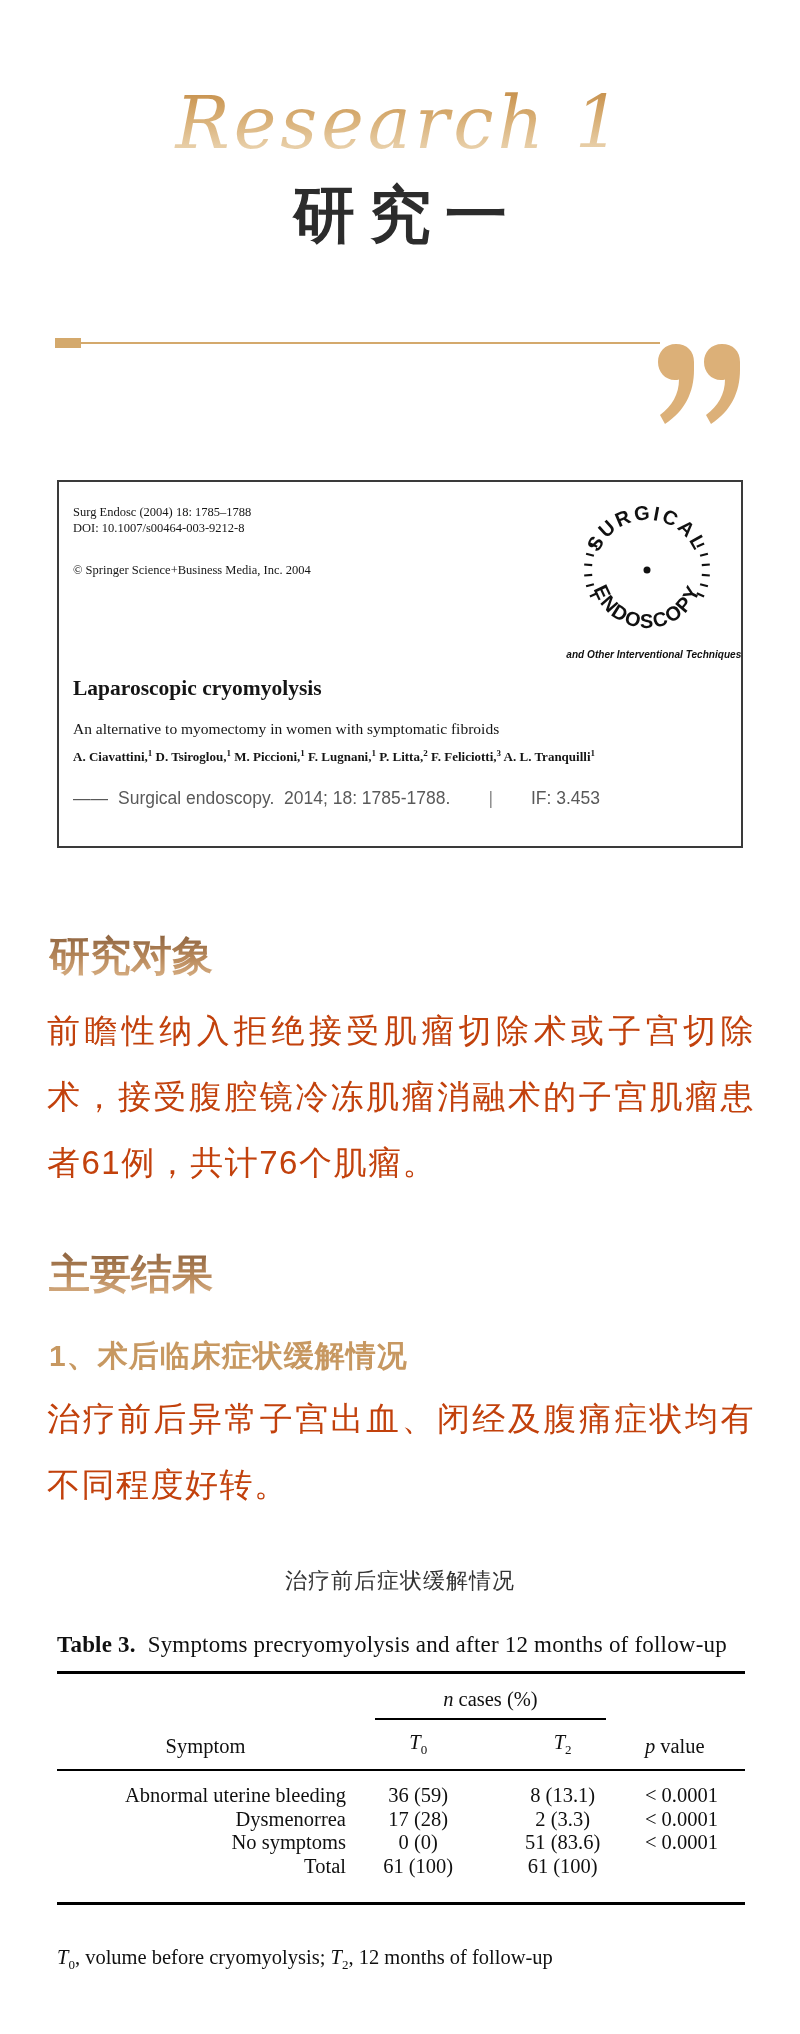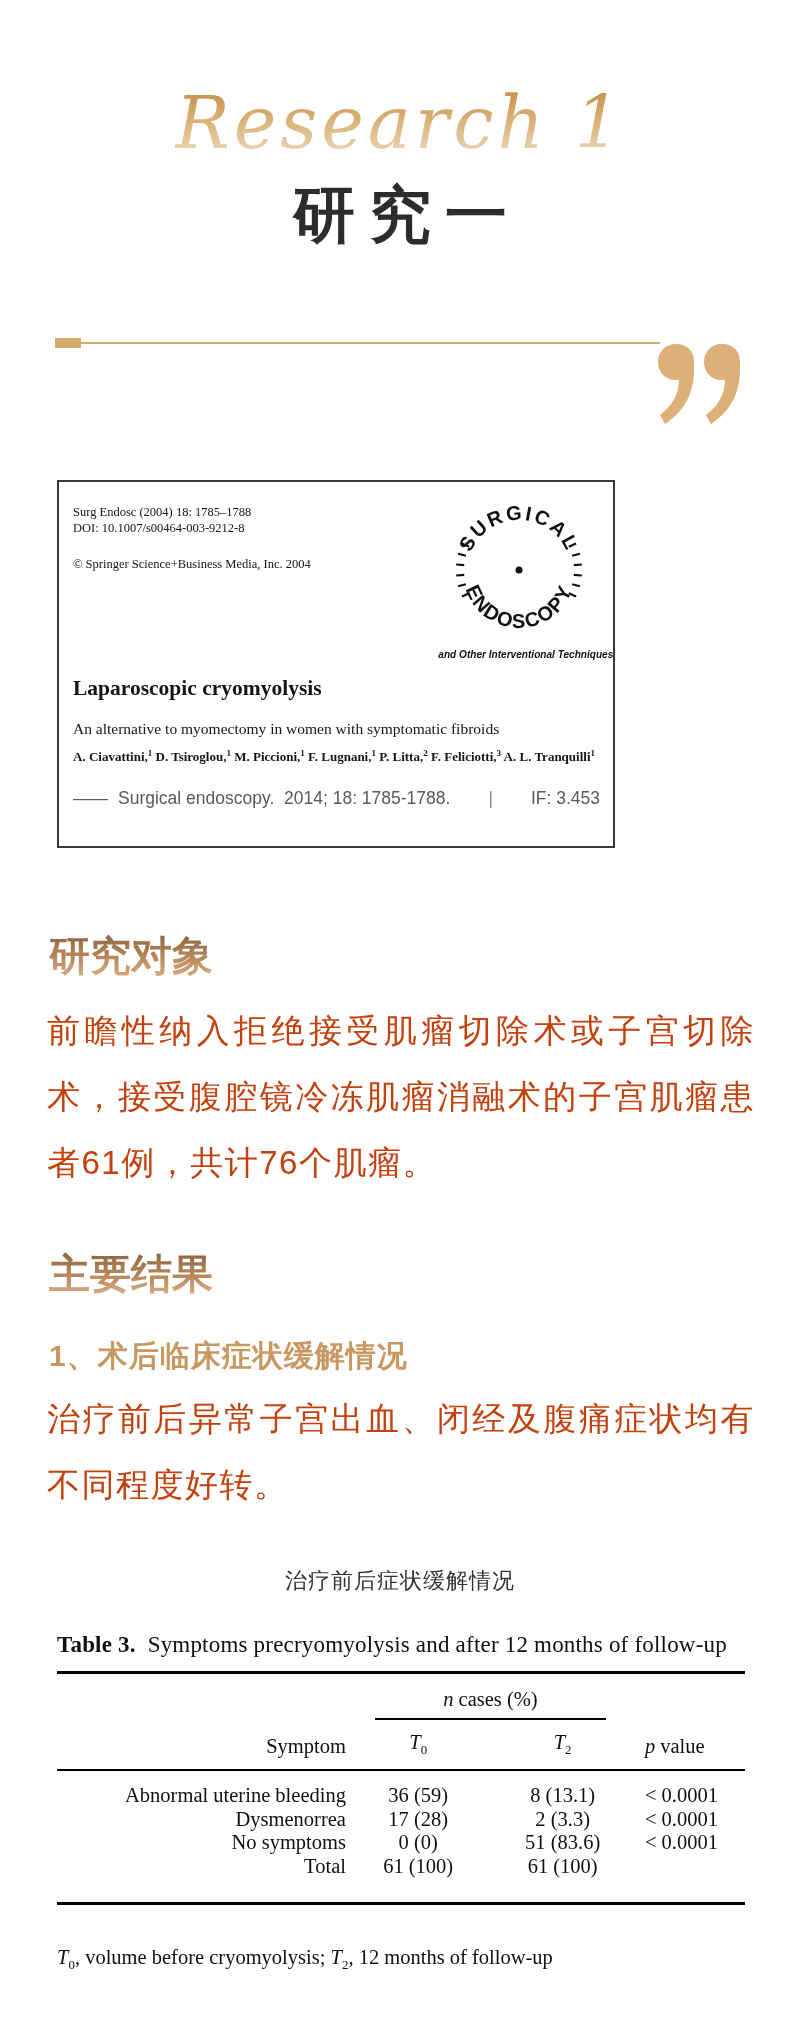--- a/index.html
+++ b/index.html
@@ -20,25 +20,25 @@
     .script-title{-webkit-background-clip:text;background-clip:text;color:transparent;}
   }
 
   
   .divider{position:absolute;top:336px;left:0;width:100%;height:100px;}
   .divider .cap{position:absolute;left:55px;top:2px;width:26px;height:10px;background:#d4a96c;}
   .divider .line{position:absolute;left:57px;top:6px;width:603px;height:2px;background:#d4a96c;}
   .divider .quotes{position:absolute;right:58px;top:8px;width:84px;height:80px;}
 
   
-  .paper-card{position:absolute;left:57px;top:480px;width:558px;height:368px;
+  .paper-card{position:absolute;left:57px;top:480px;width:686px;height:368px;
     background:#ffffff;border:2px solid #3a3a3a;box-sizing:border-box;
     font-family:"Liberation Serif","DejaVu Serif",serif;color:#151515;}
   .paper-meta{position:absolute;left:14px;top:22px;font-size:12.5px;line-height:16px;}
-  .paper-meta .copyright{margin-top:20px;}
+  .paper-meta .copyright{margin-top:26px;}
   .logo-wrap{position:absolute;right:10px;top:10px;width:168px;text-align:center;}
   .logo-tagline{margin-top:0px;font-size:10.5px;font-weight:700;font-style:italic;
     font-family:"Liberation Sans","DejaVu Sans",sans-serif;color:#111;letter-spacing:0px;
     transform:scaleX(.96);white-space:nowrap;}
   .p-title{position:absolute;left:14px;top:194px;margin:0;font-size:21.5px;font-weight:700;}
   .p-subtitle{position:absolute;left:14px;top:238px;margin:0;font-size:15.5px;font-weight:400;}
   .p-authors{position:absolute;left:14px;top:266px;margin:0;font-size:13px;font-weight:700;
     width:660px;}
   .p-authors sup{font-size:9px;}
   .p-cite{position:absolute;left:14px;top:306px;width:660px;
@@ -74,21 +74,21 @@
   .t-caption b{letter-spacing:.2px;}
   table.sci{width:100%;border-collapse:collapse;table-layout:fixed;
     border-top:3px solid #000;border-bottom:3px solid #000;font-size:20.5px;}
   table.sci col.c1{width:42%;} table.sci col.c2{width:21%;}
   table.sci col.c3{width:21%;} table.sci col.c4{width:16%;}
   table.sci th{font-weight:400;}
   tr.group-row th{padding-top:14px;}
   .group-cell .group-inner{display:block;text-align:center;padding-bottom:7px;margin:0 28px;
     border-bottom:2.5px solid #000;}
   tr.cols-row th{padding:10px 0 11px 0;border-bottom:2.5px solid #000;vertical-align:bottom;}
-  tr.cols-row th.h-sym{text-align:right;padding-left:8px;}
+  tr.cols-row th.h-sym{text-align:center;padding-left:8px;}
   tr.cols-row th.h-t0,tr.cols-row th.h-t2{text-align:center;}
   tr.cols-row th.h-p{text-align:left;padding-left:10px;}
   table.sci i{font-style:italic;}
   table.sci sub{font-size:13px;}
   tbody td{line-height:23.5px;padding:0;}
   tbody tr:first-child td{padding-top:13px;}
   tbody tr:last-child td{padding-bottom:24px;}
   td.c-sym{text-align:right;padding-left:8px;}
   td.c-t0,td.c-t2{text-align:center;}
   td.c-p{text-align:left;padding-left:10px;white-space:pre;}

